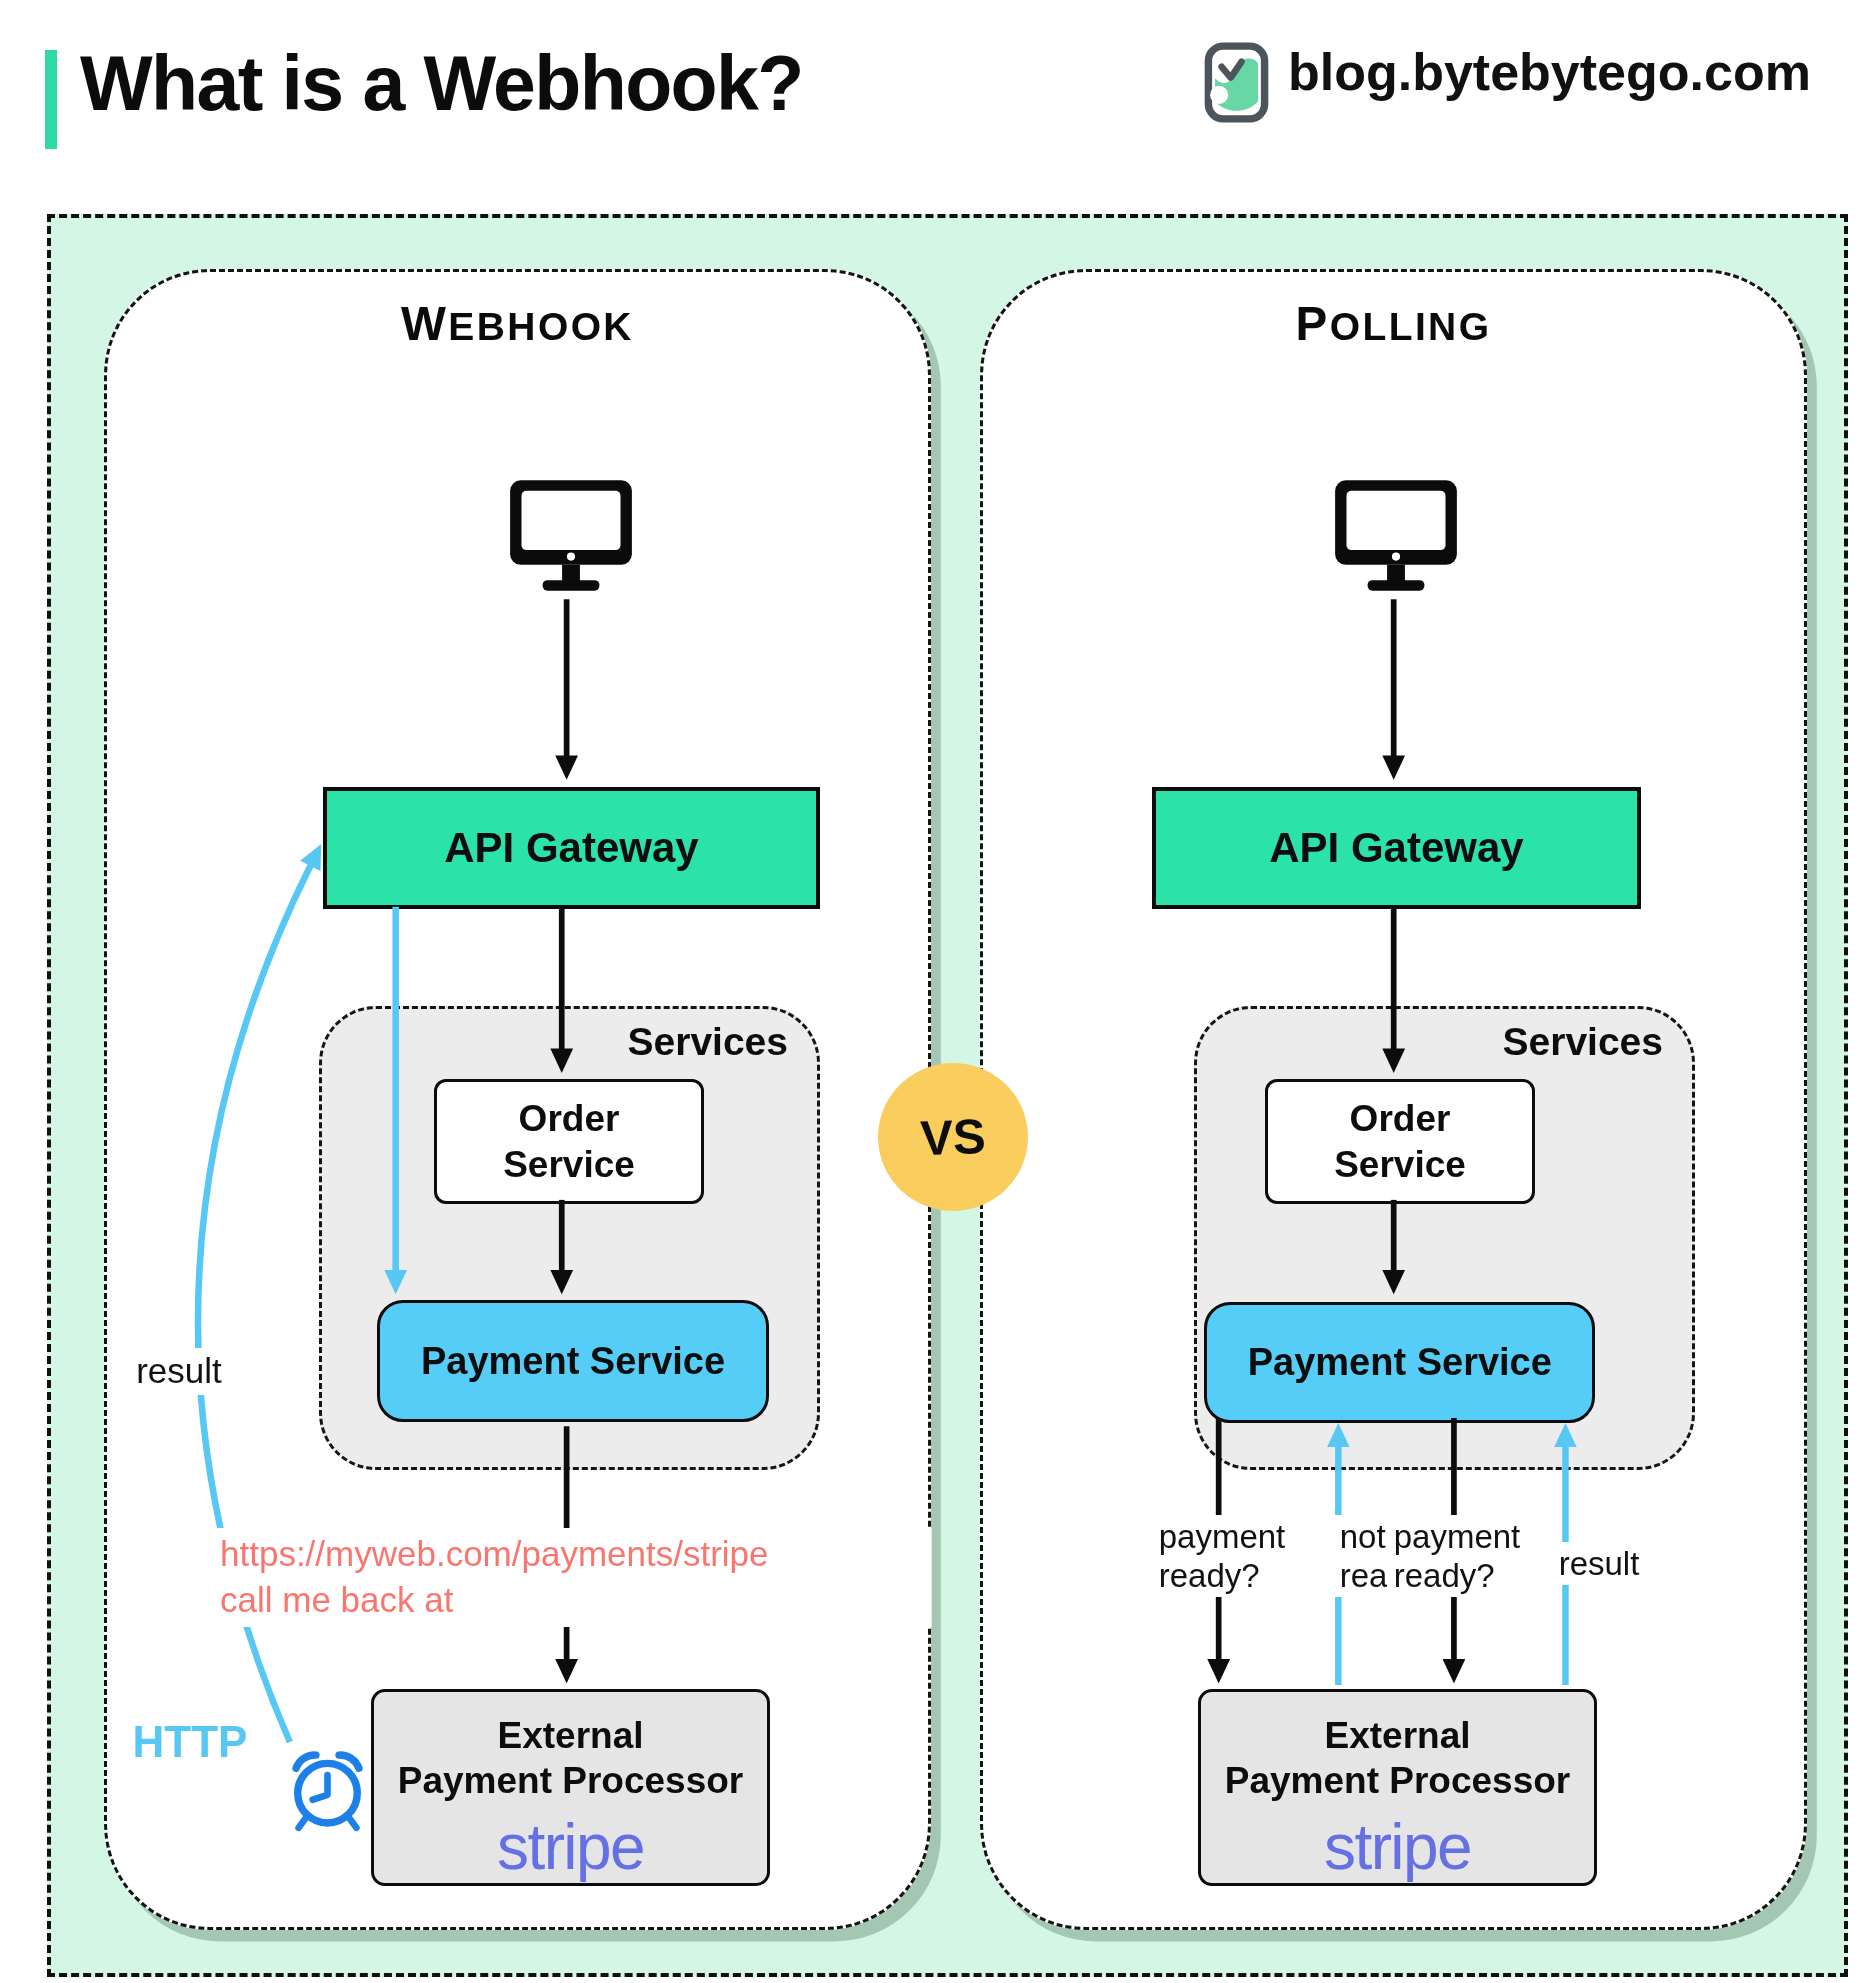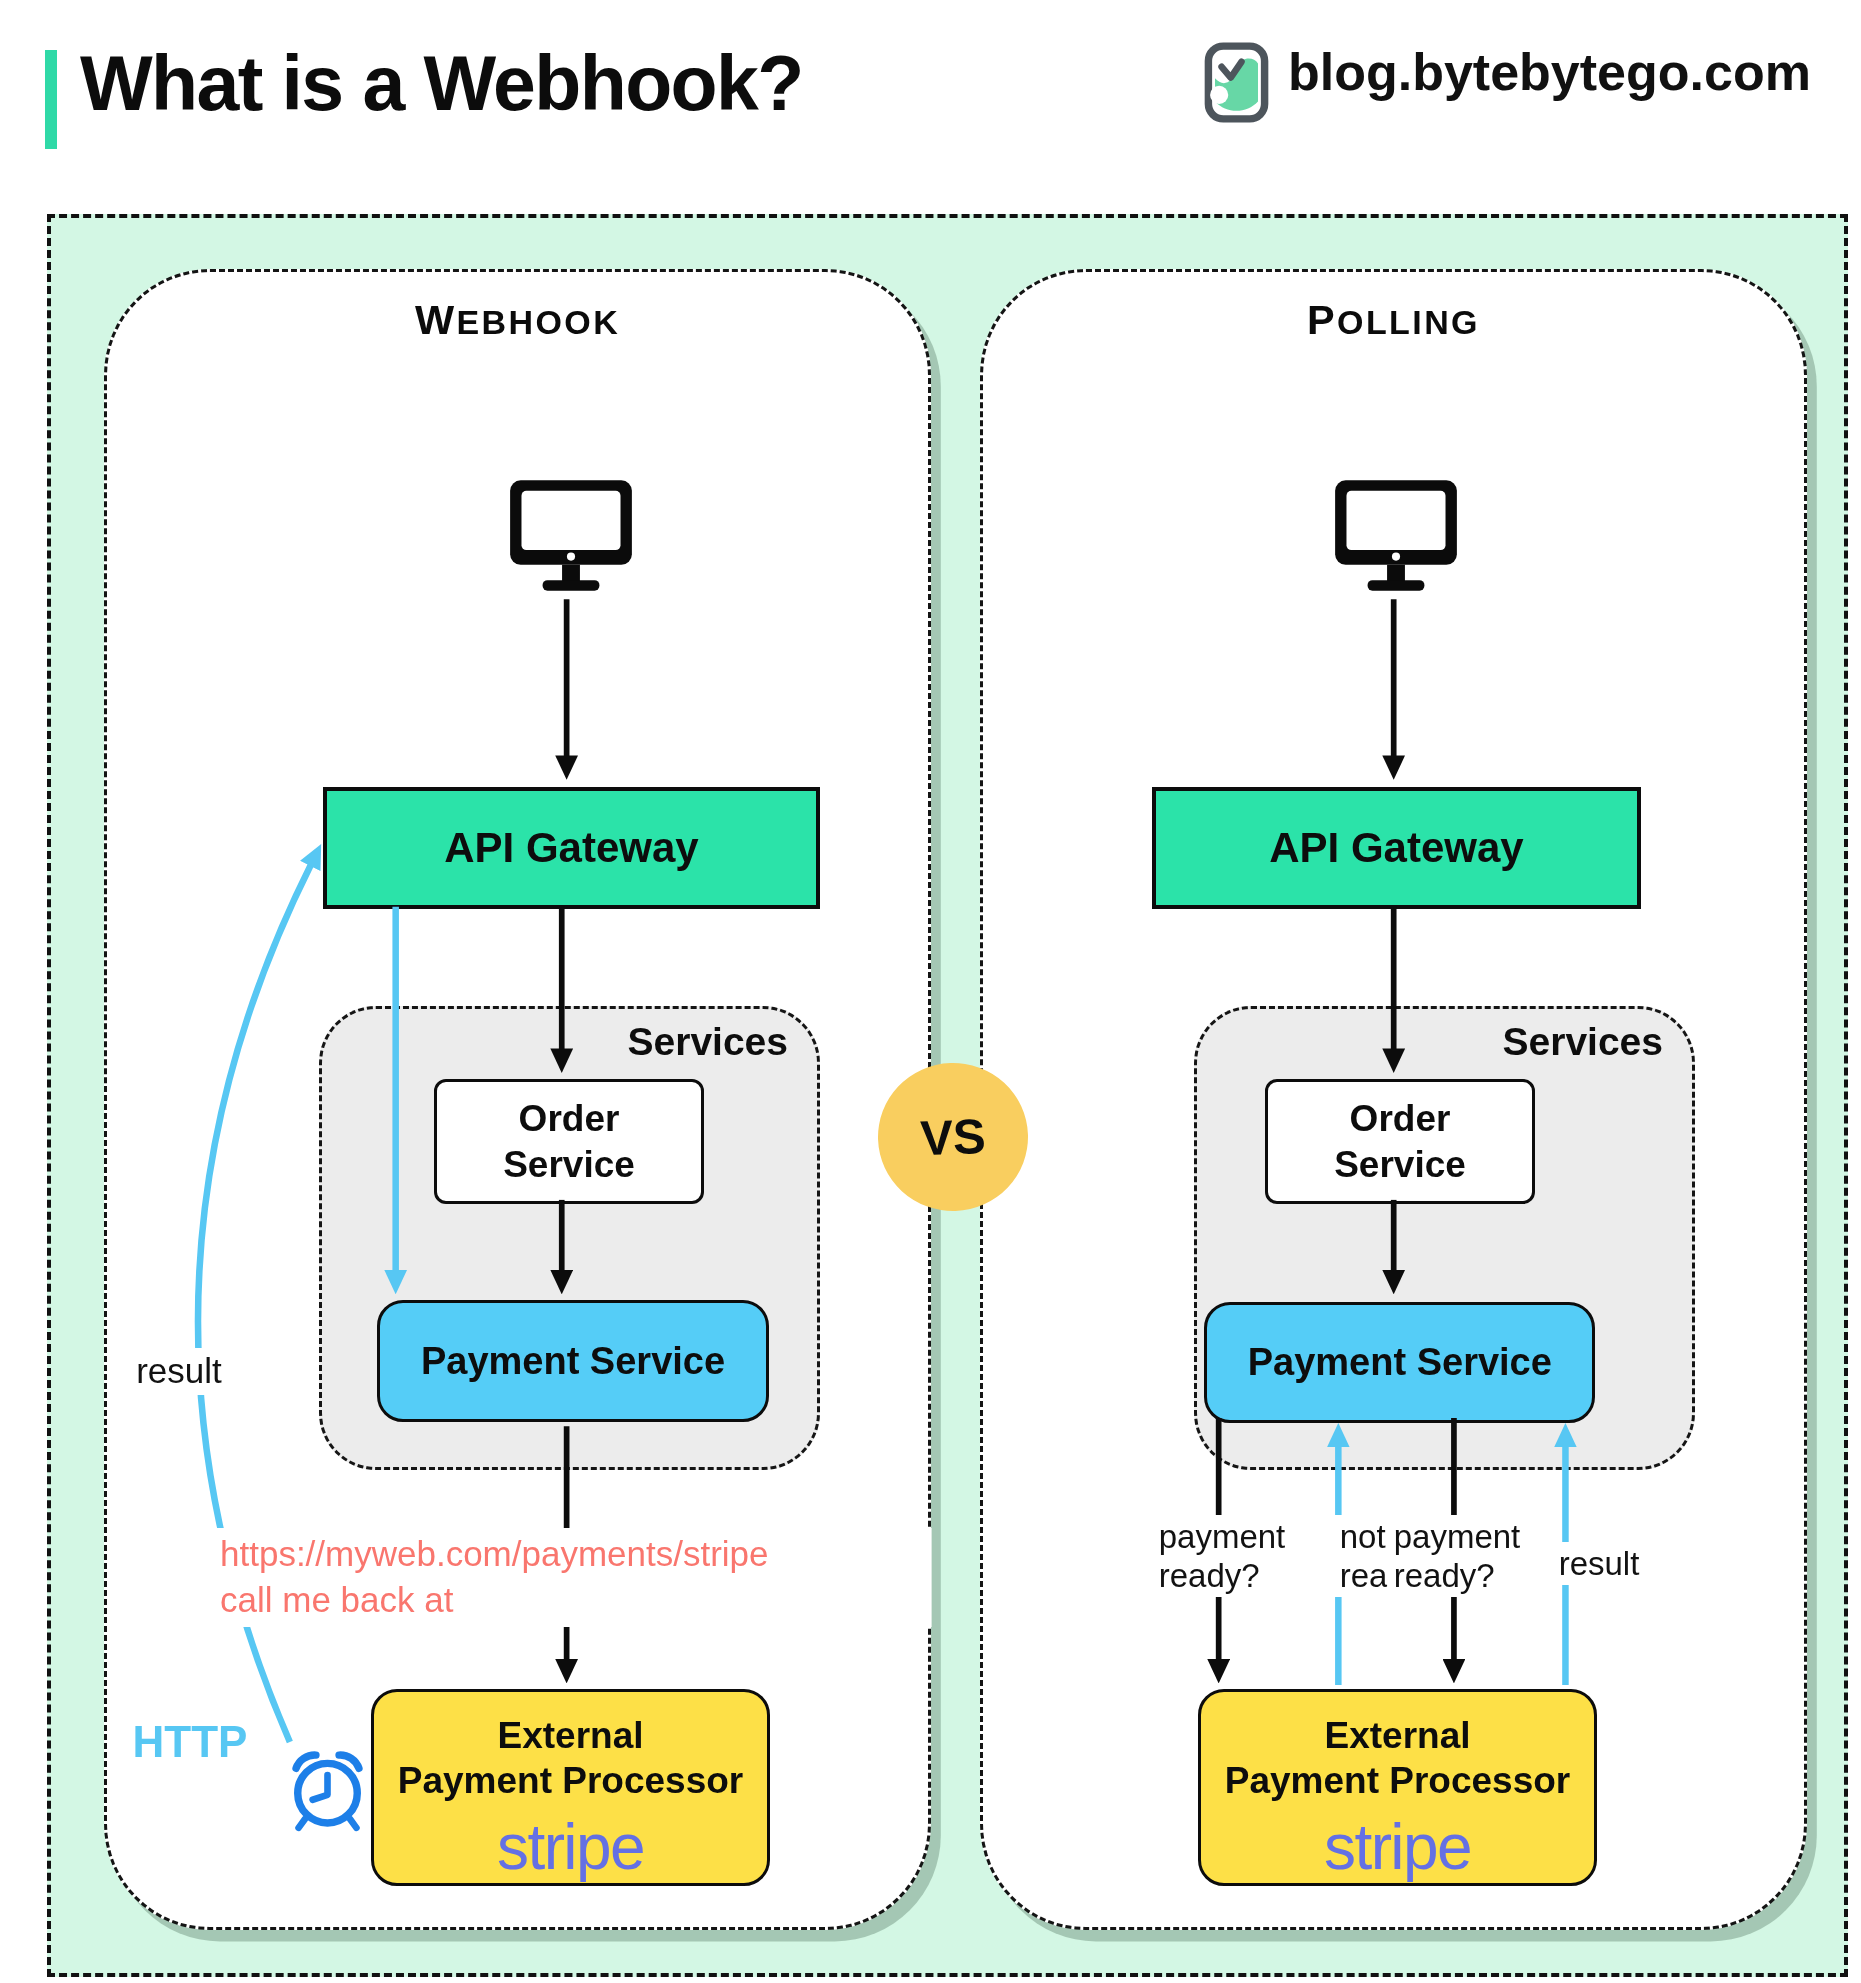--- a/index.html
+++ b/index.html
@@ -12,33 +12,33 @@
   .page-title{position:absolute;left:80px;top:39px;font-size:77px;font-weight:800;letter-spacing:-1.6px;color:#0c0c0c;}
   .brand{position:absolute;left:1203px;top:42px;height:91px;display:flex;align-items:flex-start;gap:18px;}
   .brand-text{font-size:52px;font-weight:600;letter-spacing:0px;color:#111;}
   
   .outer{position:absolute;left:47px;top:214px;width:1801px;height:1763px;background:#d3f7e4;border:4.1px dashed #111;box-sizing:border-box;}
   
   .panel{position:absolute;top:269px;width:827px;height:1661px;background:#ffffff;border:3.3px dashed #141414;
          border-radius:106px;box-sizing:border-box;box-shadow:9.8px 11.4px 0 rgba(125,160,140,0.55);}
   .panel.left{left:104px;}
   .panel.right{left:980px;}
-  .panel-title{position:absolute;top:24.4px;left:0;width:100%;text-align:center;font-size:34px;font-weight:800;
+  .panel-title{position:absolute;top:24.4px;left:0;width:100%;text-align:center;font-size:39px;font-weight:800;
                letter-spacing:2.4px;text-transform:uppercase;color:#0b0b0b;}
   .panel-title::first-letter{font-size:1.22em;}
   
   .gateway{position:absolute;background:#2be3a9;border:4.1px solid #0c0c0c;box-sizing:border-box;
            display:flex;align-items:center;justify-content:center;font-size:42px;font-weight:800;}
   .services{position:absolute;background:#ececec;border:3.3px dashed #151515;border-radius:57px;box-sizing:border-box;}
   .services-label{position:absolute;top:11.4px;right:29px;font-size:39px;font-weight:800;}
   .node{position:absolute;border:3.3px solid #0c0c0c;box-sizing:border-box;display:flex;align-items:center;justify-content:center;
         text-align:center;font-weight:800;border-radius:12px;background:#fff;}
   .order{font-size:37px;line-height:1.22;}
   .payment{background:#55cdf7;font-size:38px;}
-  .external{position:absolute;background:#fde047;border:3.3px solid #0c0c0c;box-sizing:border-box;border-radius:26px;
+  .external{position:absolute;background:#e5e5e5;border:3.3px solid #0c0c0c;box-sizing:border-box;border-radius:14px;
             text-align:center;font-weight:800;font-size:37px;line-height:1.22;padding-top:21px;}
   .stripe-logo{margin-top:4.9px;font-size:64px;font-weight:400;letter-spacing:-1.6px;color:#6470e4;}
   .prewrap{white-space:pre-line;}
   
   .note{position:absolute;z-index:3;transform:translateX(-50%);background:#ffffff;}
   .callback{font-size:35px;line-height:1.32;color:#f9766e;padding:3.3px 11.4px;width:700px;}
   .plain-label{font-size:35px;color:#121212;padding:3.3px 9.8px;}
   .poll-label{font-size:33px;line-height:1.2;color:#121212;padding:1.6px 6.5px;}
   .http{font-size:44px;font-weight:800;color:#57c7f3;padding:1.6px 8.1px;}
   .icon-wrap{position:absolute;z-index:3;}

